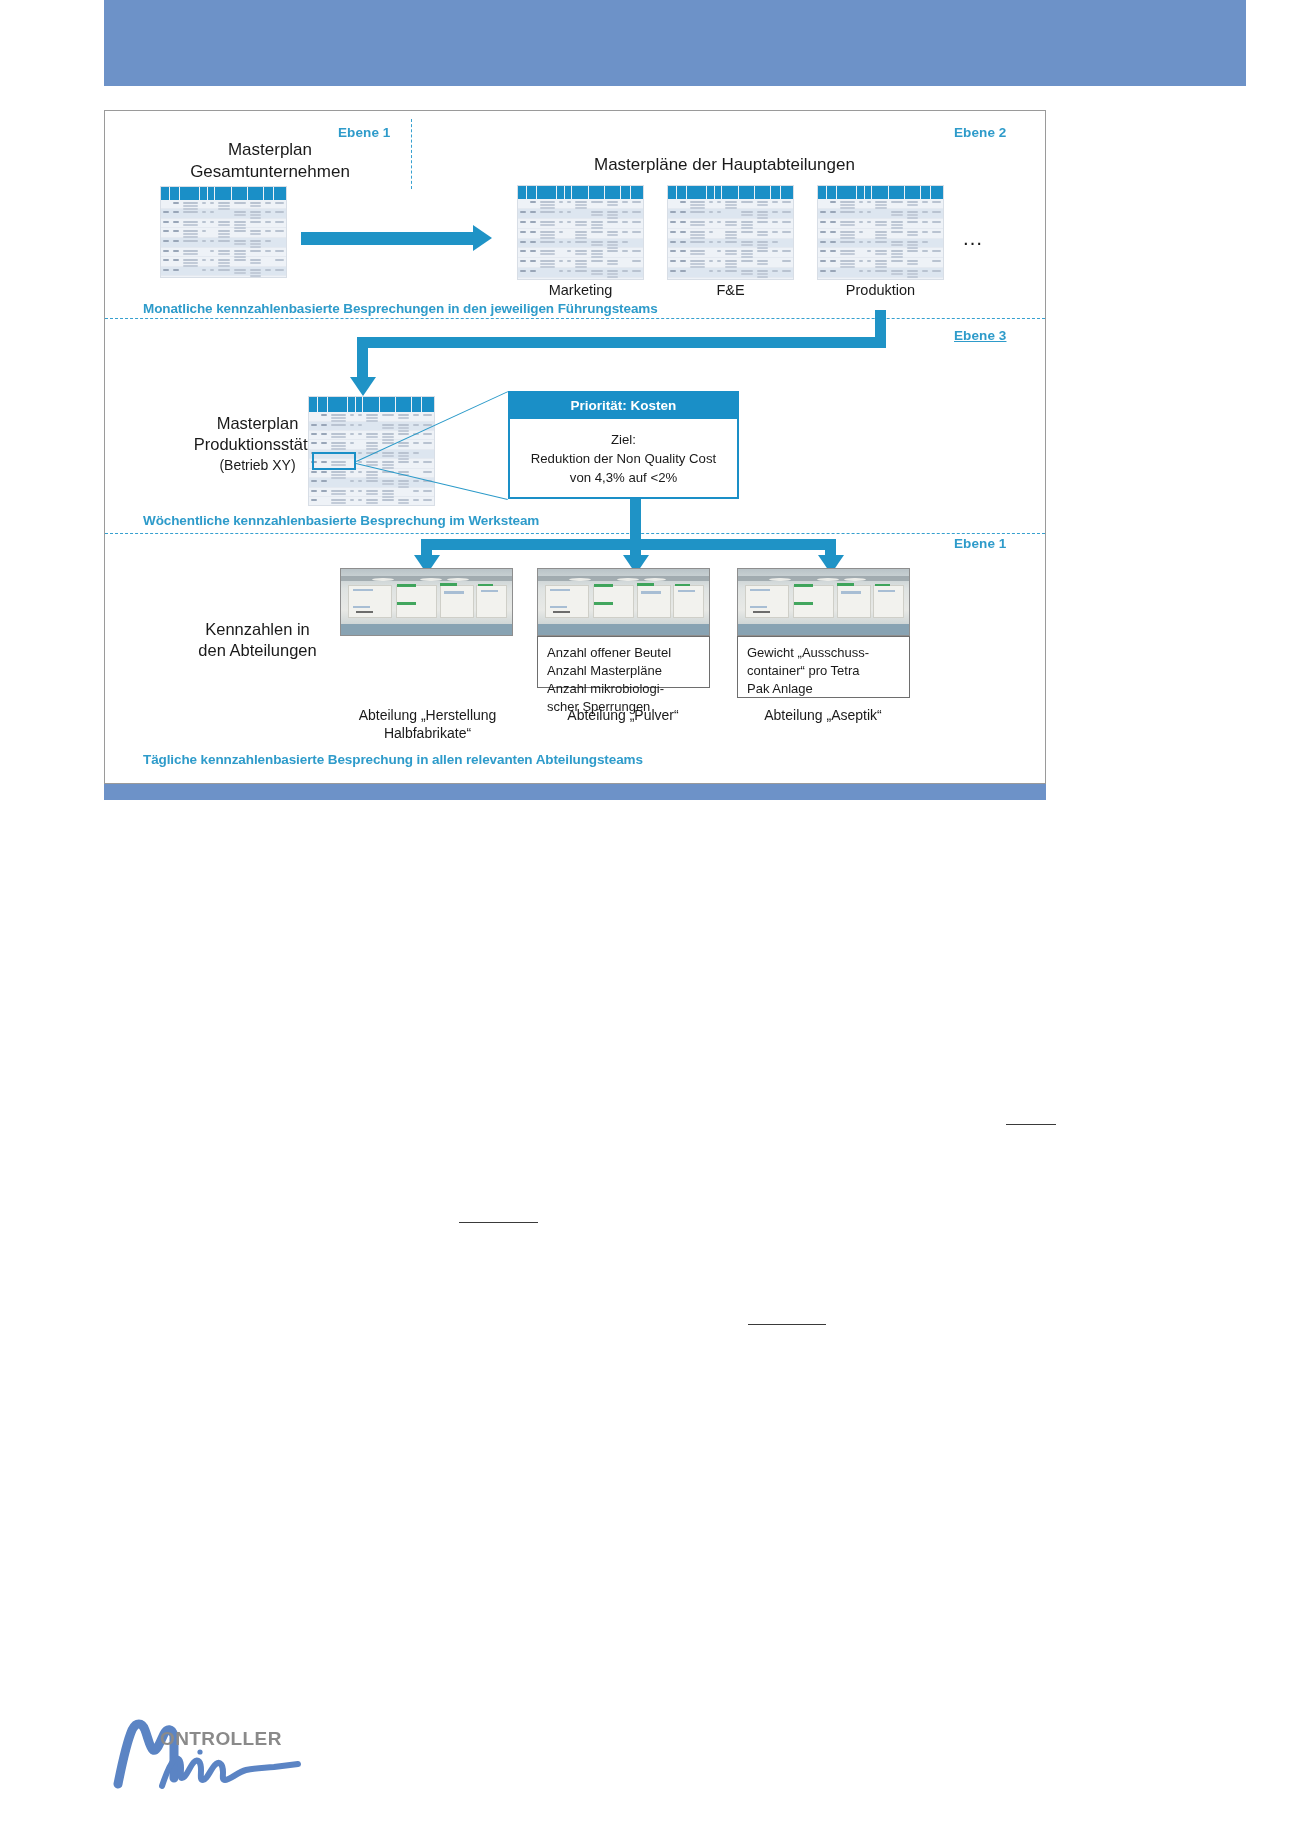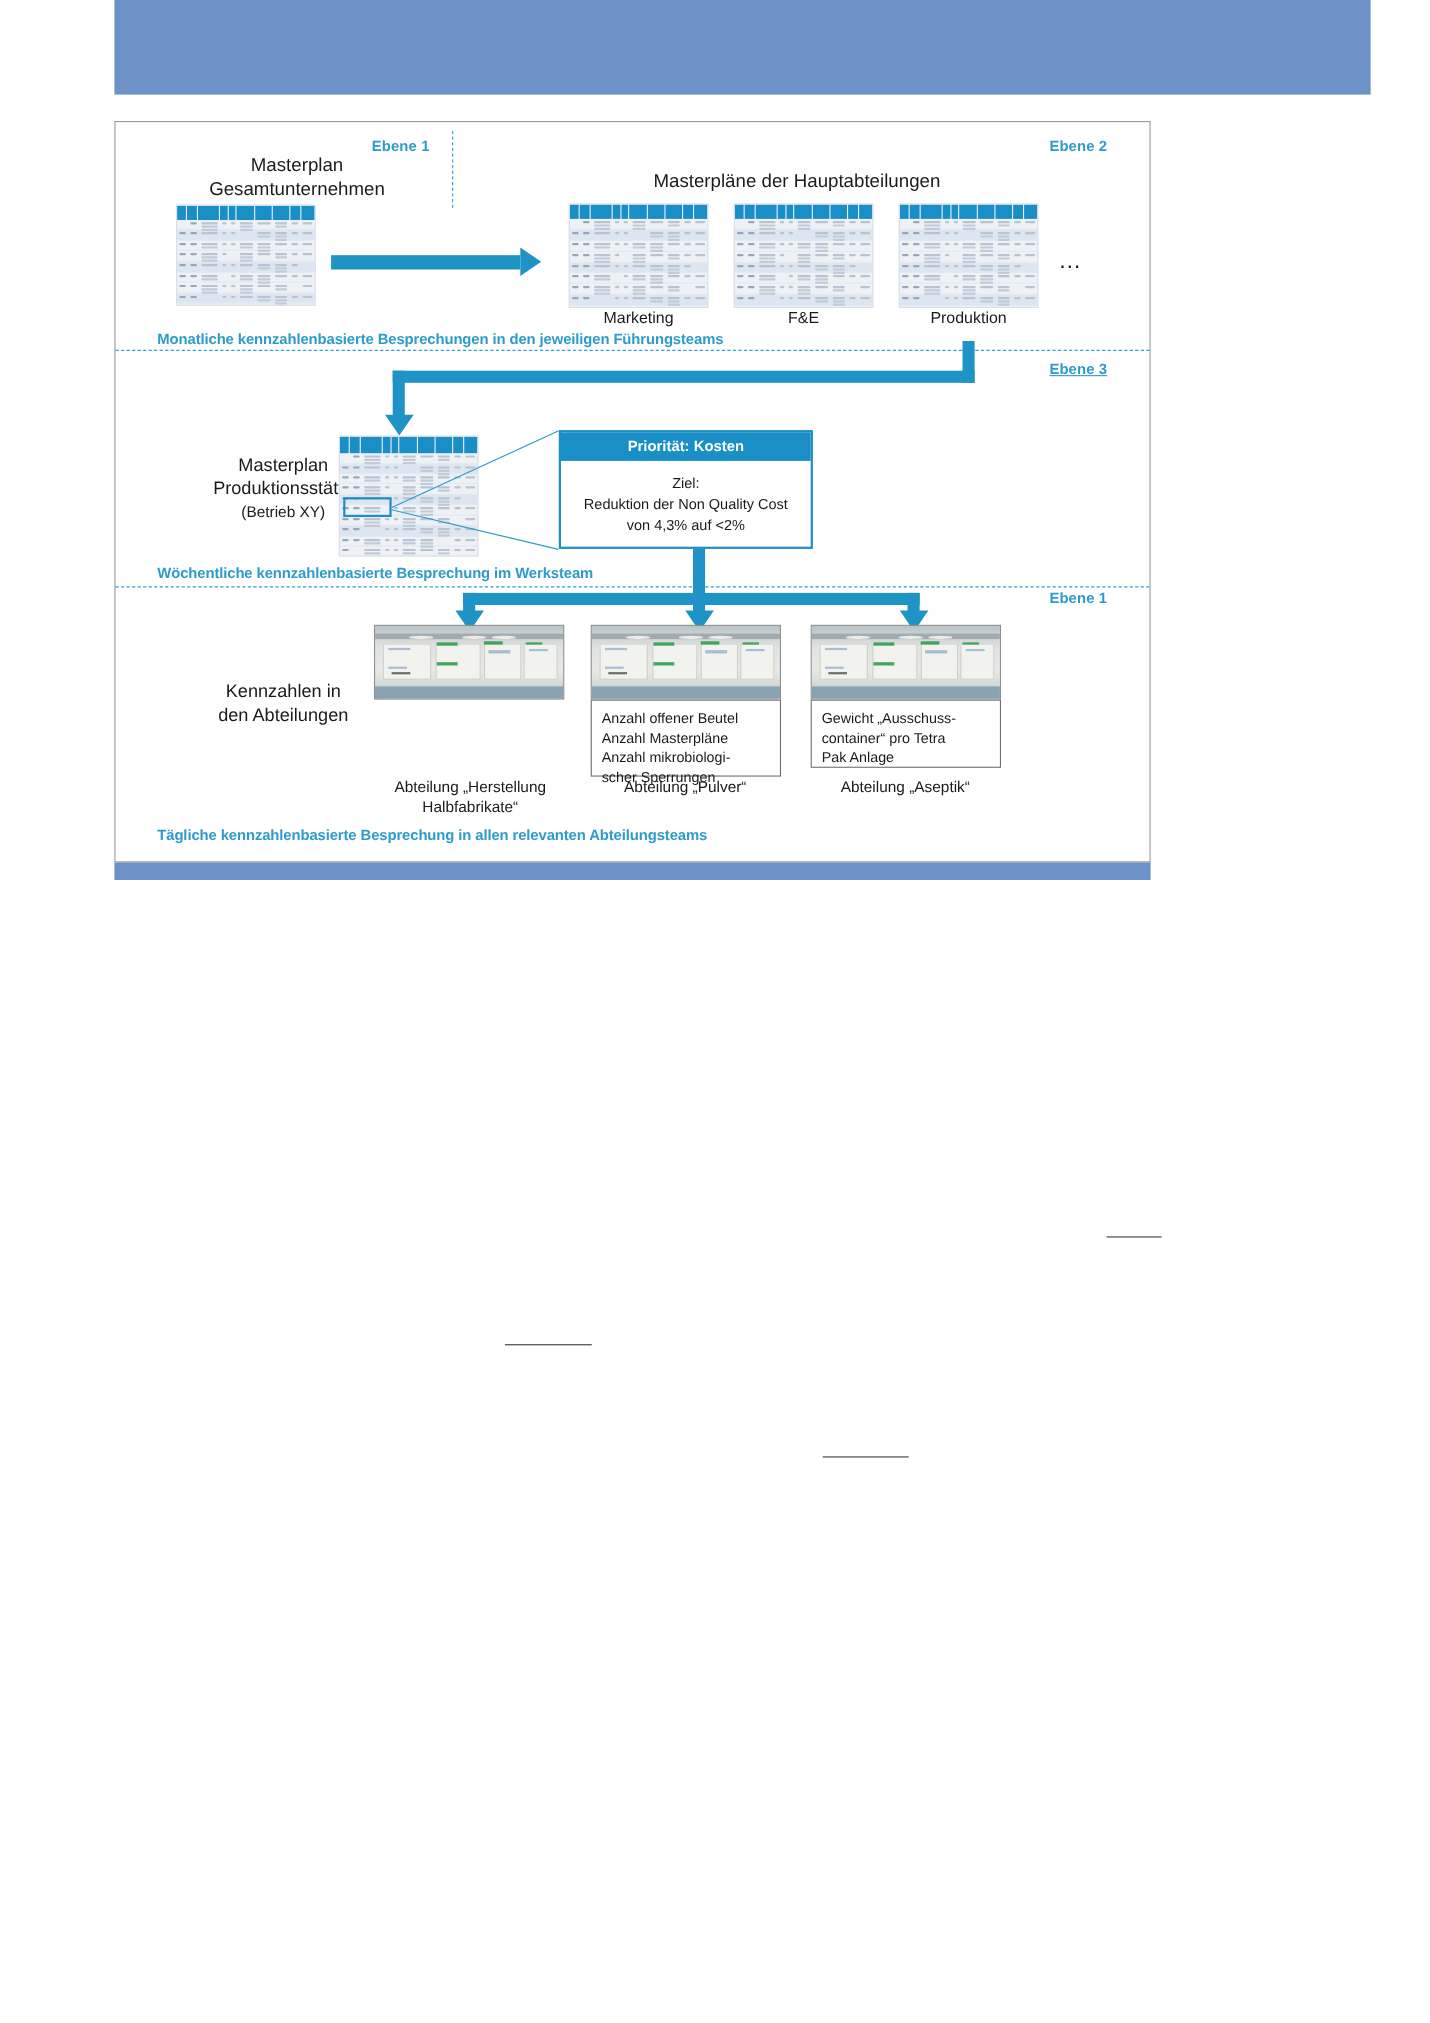--- a/index.html
+++ b/index.html
@@ -1146,21 +1146,21 @@
         <div class="gtag" style="left: 58%; top: 21%; width: 10%;"></div>
         <div class="gtag" style="left: 33%; top: 50%; width: 11%;"></div>
         <div class="gtag" style="left: 80%; top: 22%; width: 9%;"></div>
         <div class="btag" style="left: 7%; top: 30%; width: 12%;"></div>
         <div class="btag" style="left: 7%; top: 56%; width: 10%;"></div>
         <div class="btag" style="left: 60%; top: 34%; width: 12%;"></div>
         <div class="btag" style="left: 82%; top: 32%; width: 10%;"></div>
         <div class="dtag" style="left: 9%; top: 64%; width: 10%;"></div>
         <div class="floor"></div>
       </div>
-    <div class="kbox" style="left:432px;top:525px;width:173px;height:70px;">
+    <div class="kbox" style="left:432px;top:525px;width:173px;height:52px;">
       <div>Anzahl offener Beutel</div>
       <div>Anzahl Masterpläne</div>
       <div>Anzahl mikrobiologi-</div>
       <div>scher Sperrungen</div>
     </div>
     <div class="plain ctr" style="left:418px;top:595px;width:200px;font-size:14px;line-height:1.3;">
       <div>Abteilung „Pulver“</div>
     </div>
 
     <div class="photo" id="ph3" style="left:632px;top:457px;width:173px;height:68px;">
@@ -1195,14 +1195,22 @@
     <div class="blueline" style="left:38px;top:641px;">Tägliche kennzahlenbasierte Besprechung in allen relevanten Abteilungsteams</div>
 
   </div>
 
   <div class="band-bottom"></div>
 
   <div class="rule" style="left:1006px;top:1124px;width:50px;"></div>
   <div class="rule" style="left:459px;top:1222px;width:79px;"></div>
   <div class="rule" style="left:748px;top:1324px;width:78px;"></div>
 
+  <div class="logo">
+    <svg width="240" height="80" viewBox="0 0 240 80">
+      <path d="M6 68 C10 48, 14 28, 20 14 C24 6, 30 6, 33 14 C36 22, 38 32, 41 34 C45 36, 48 26, 52 18 C55 12, 60 12, 62 20 L62 62" fill="none" stroke="#5b84c4" stroke-width="9" stroke-linecap="round" stroke-linejoin="round"></path>
+      <path d="M50 70 C54 58, 58 48, 62 44 C66 40, 69 44, 69 52 C69 58, 68 62, 70 62 C74 62, 78 50, 82 46 C86 42, 89 46, 89 54 C89 60, 88 64, 91 64 C95 64, 99 52, 104 48 C108 45, 111 49, 111 56 C111 61, 110 64, 113 64 C118 64, 126 56, 134 54 C142 52, 152 52, 162 51 C170 50, 178 49, 186 48" fill="none" stroke="#5b84c4" stroke-width="6" stroke-linecap="round" fill-opacity="0"></path>
+      <circle cx="88" cy="36" r="2.6" fill="#5b84c4"></circle>
+    </svg>
+    <div class="word">ONTROLLER</div>
+  </div>
 
 </div>
 
 </body></html>

